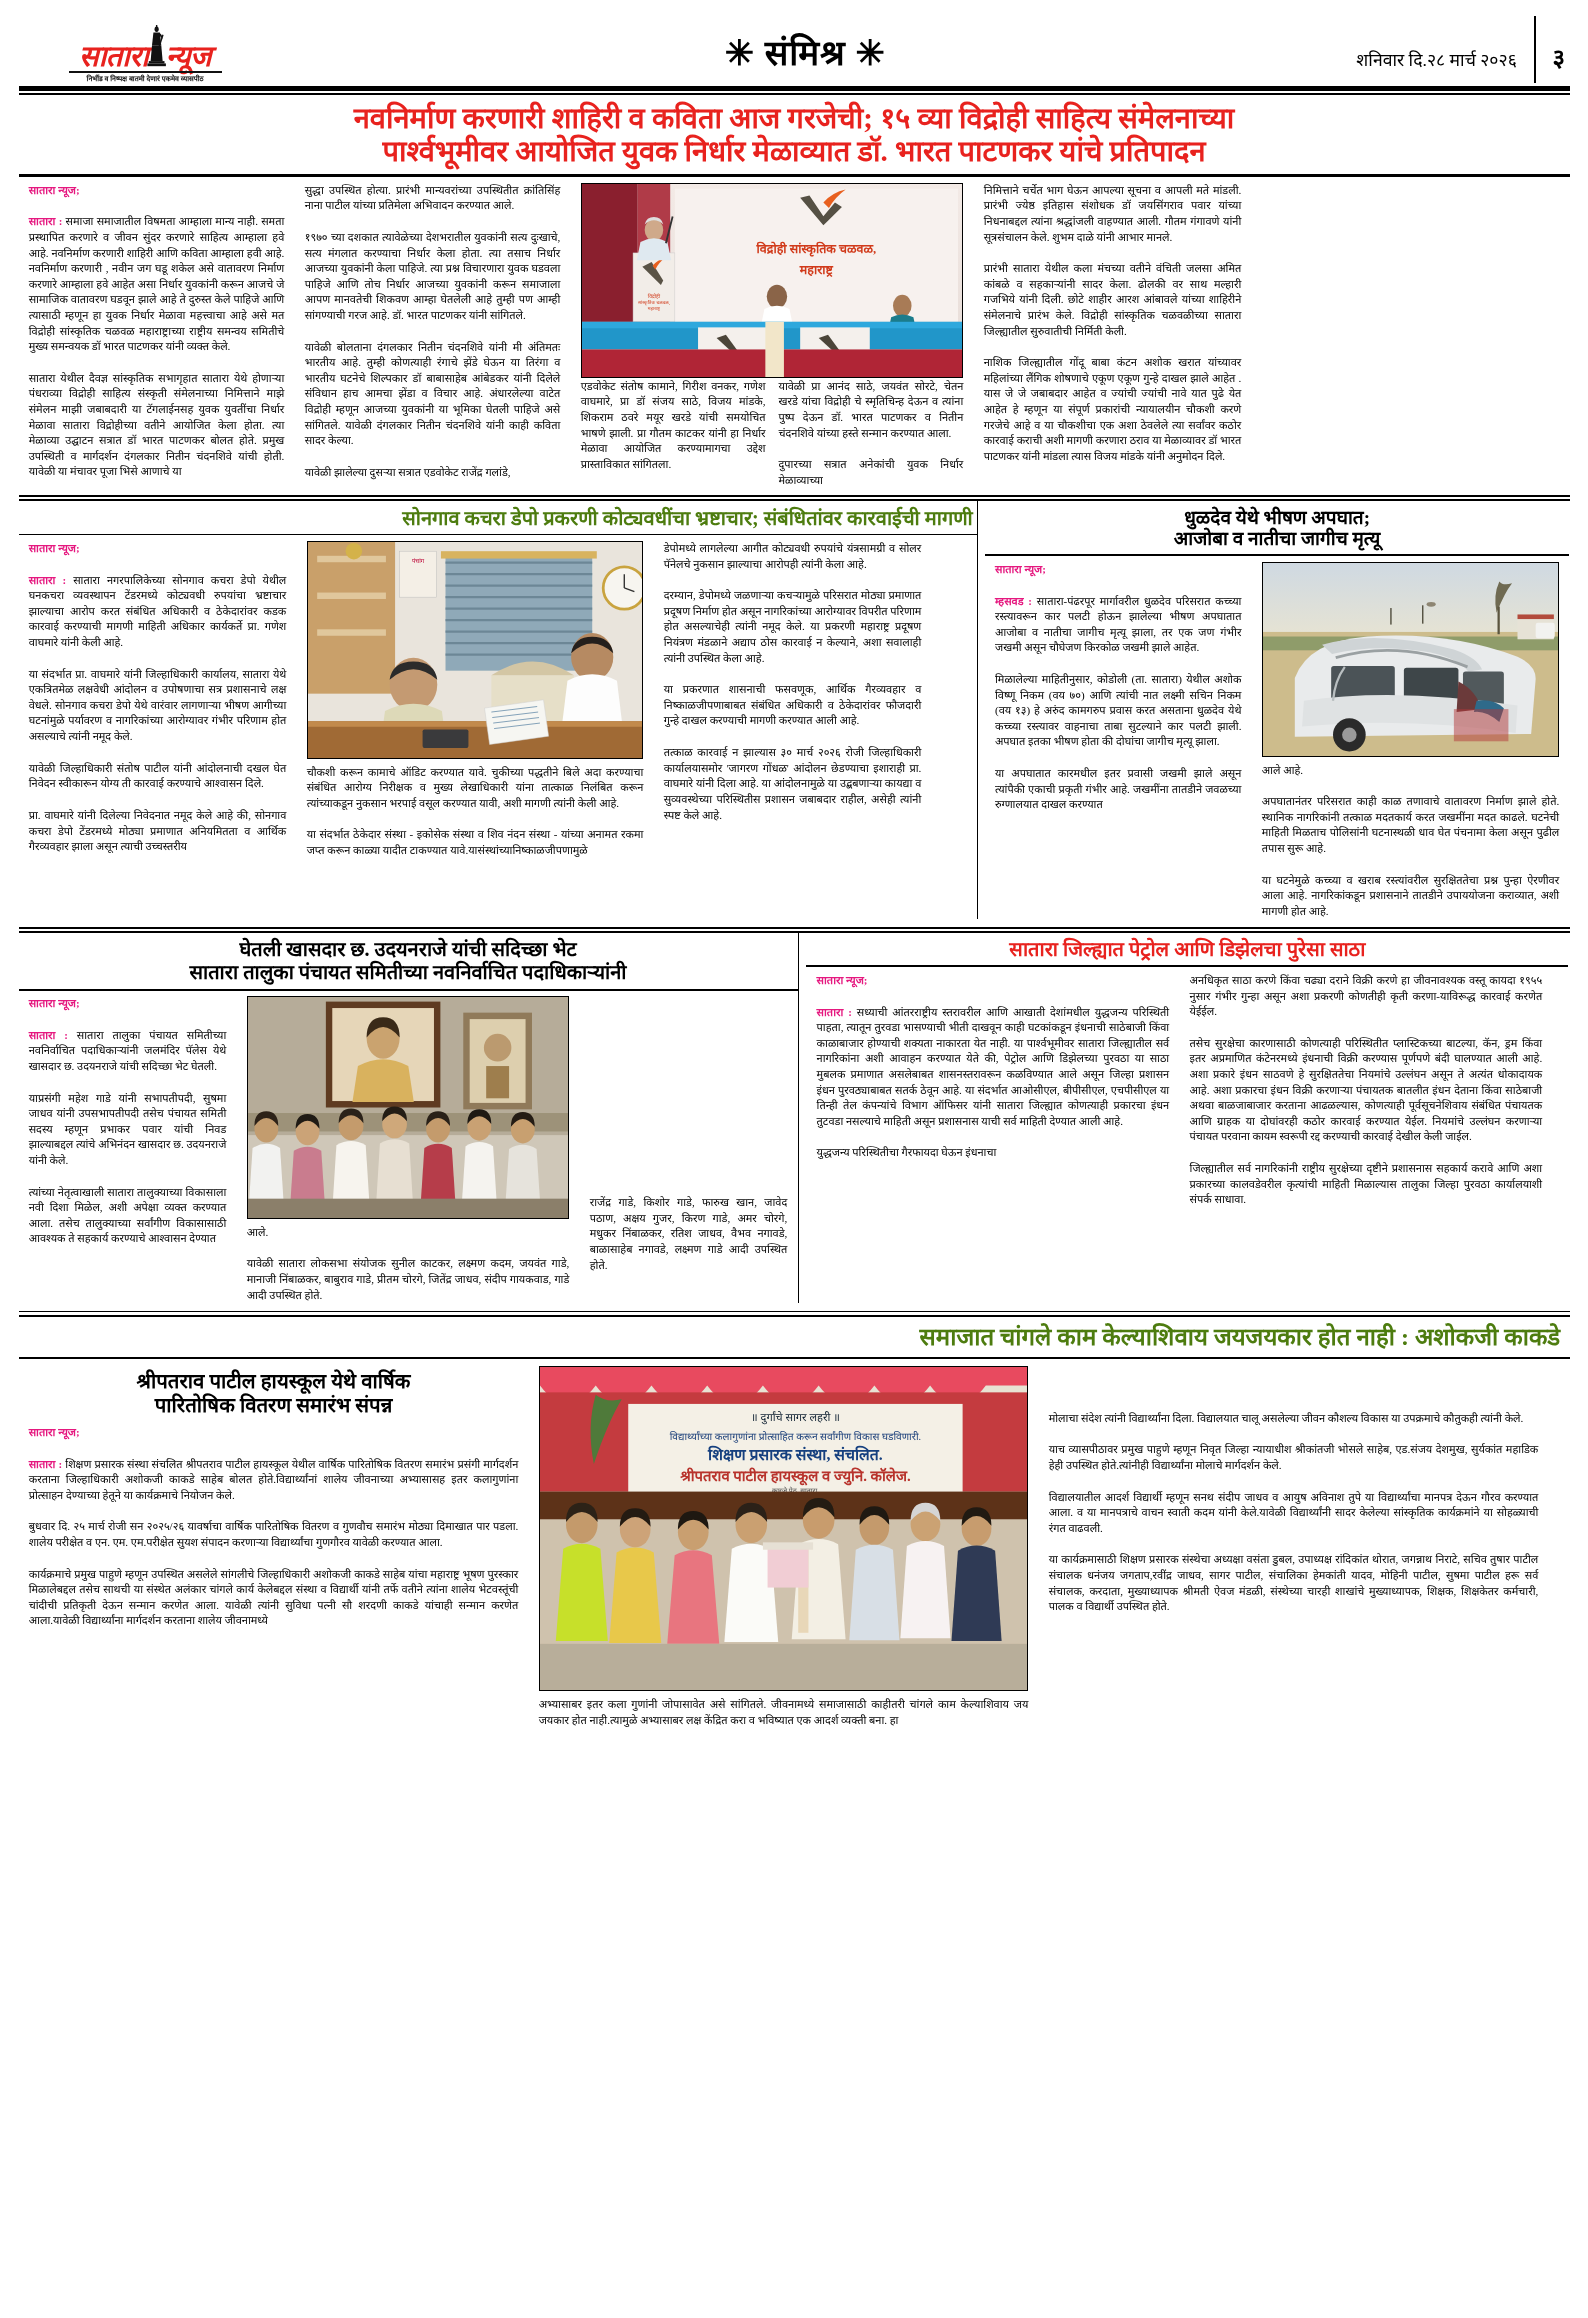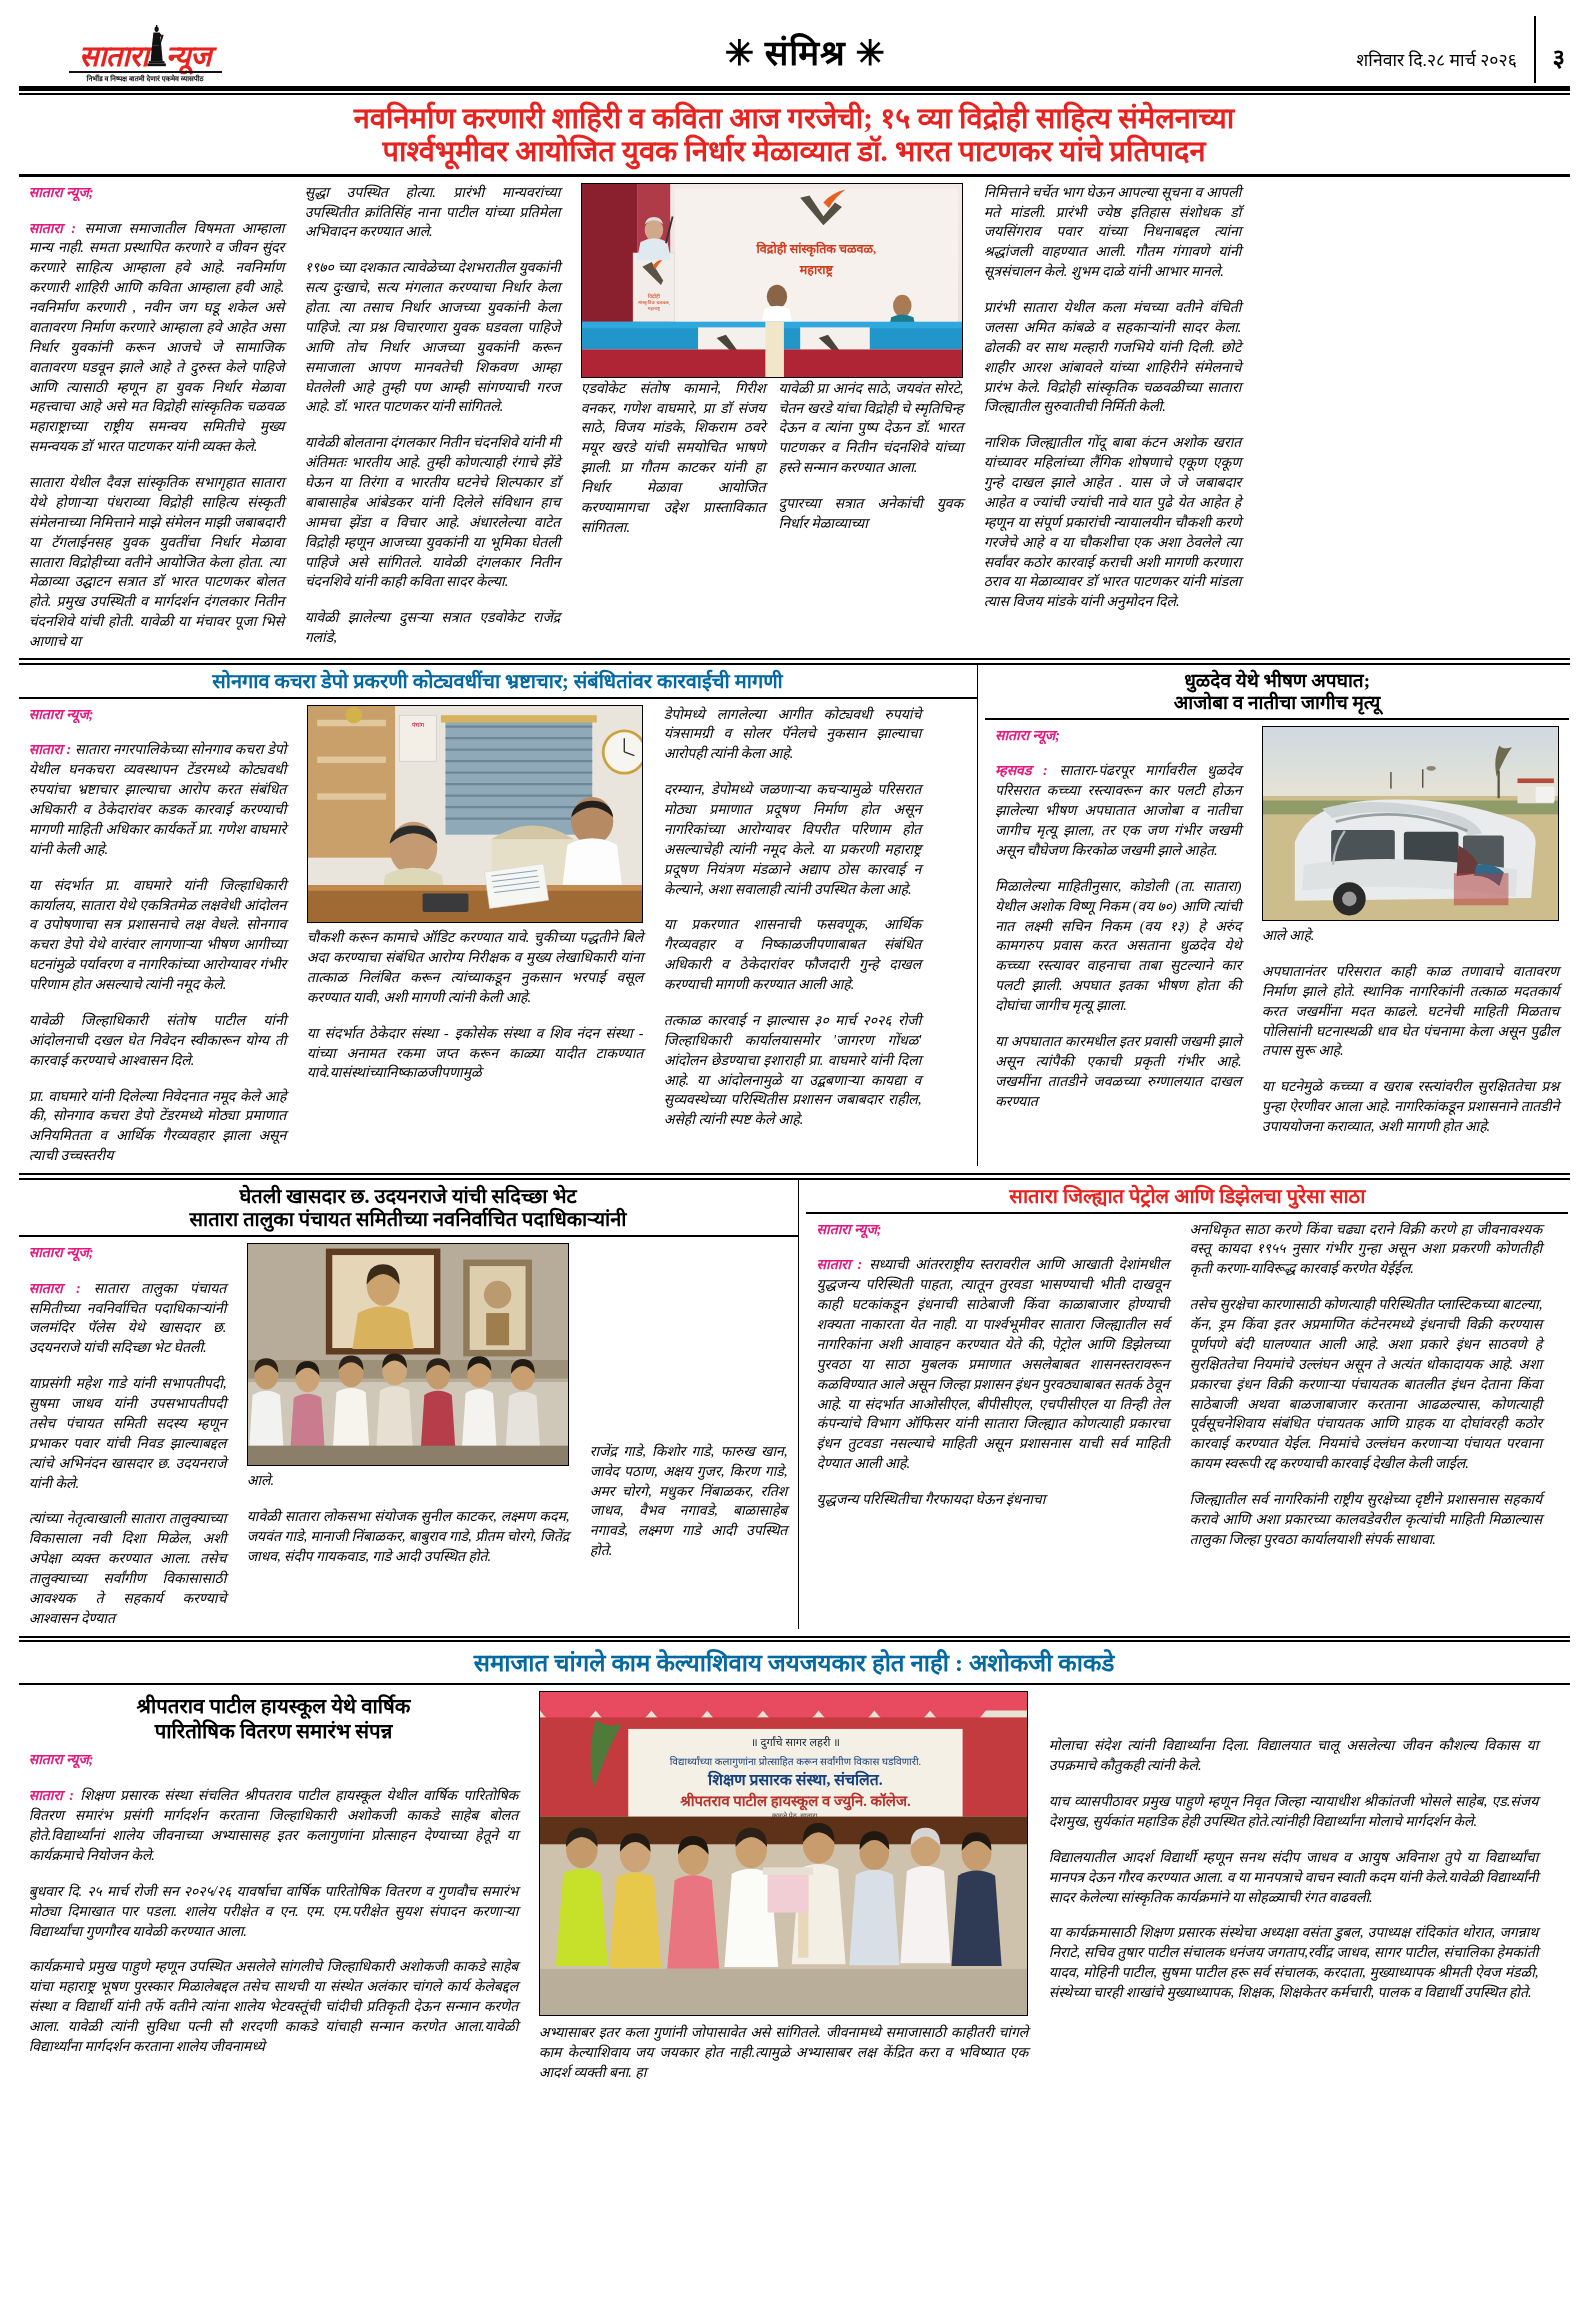--- a/index.html
+++ b/index.html
@@ -86,22 +86,22 @@
   .hl-red {
     font-family: "Liberation Serif", "DejaVu Serif", serif;
     font-weight: bold;
     color: #e8221e;
     text-align: center;
     line-height: 1.12;
   }
   .hl-blue {
     font-family: "Liberation Serif", "DejaVu Serif", serif;
     font-weight: bold;
-    color: #0369a1;
-    text-align: center;
+    color: #4d7c0f;
+    text-align: right;
     line-height: 1.12;
   }
   .hl-black {
     font-family: Liberation Serif, serif;
     font-weight: bold;
     color: #000;
     text-align: center;
     line-height: 1.14;
   }
 
@@ -111,27 +111,26 @@
   .band-hl { font-size: 24px; padding: 7.4px 9.3px 6.5px 9.3px; }
 
   
   .cols { display: flex; gap: 0; }
   .col  { padding: 0 10.2px; }
   .vdiv { width: 0.9px; background: #000; flex: 0 0 0.9px; }
 
   
   .bt {
     font-family: "Liberation Serif", "DejaVu Serif", serif;
-    font-size: 14px;
+    font-size: 11px;
     line-height: 1.42;
     color: #000;
     text-align: justify;
     text-justify: inter-word;
     hyphens: none;
-    font-style: italic;
   }
   .bt p { margin: 0 0 0 0; text-indent: 0; }
   .bt p + p { margin-top: 16px; }
   .dline {
     color: #e5187f;
     font-weight: bold;
     font-family: "Liberation Serif", "DejaVu Serif", serif;
   }
   .dline2 {
     color: #e5187f;

